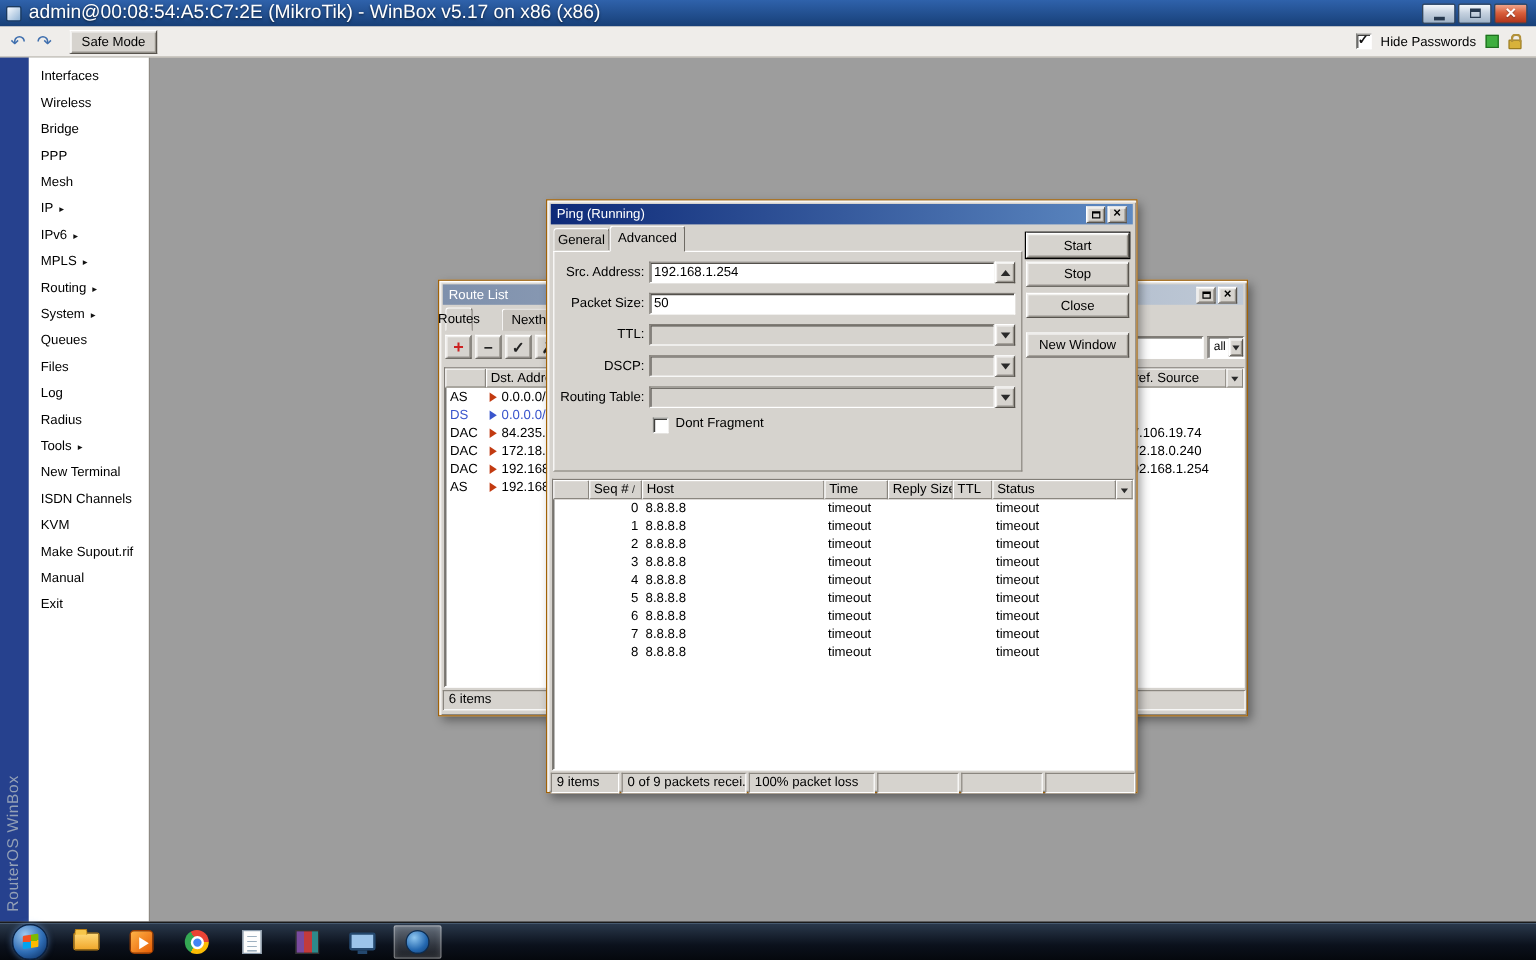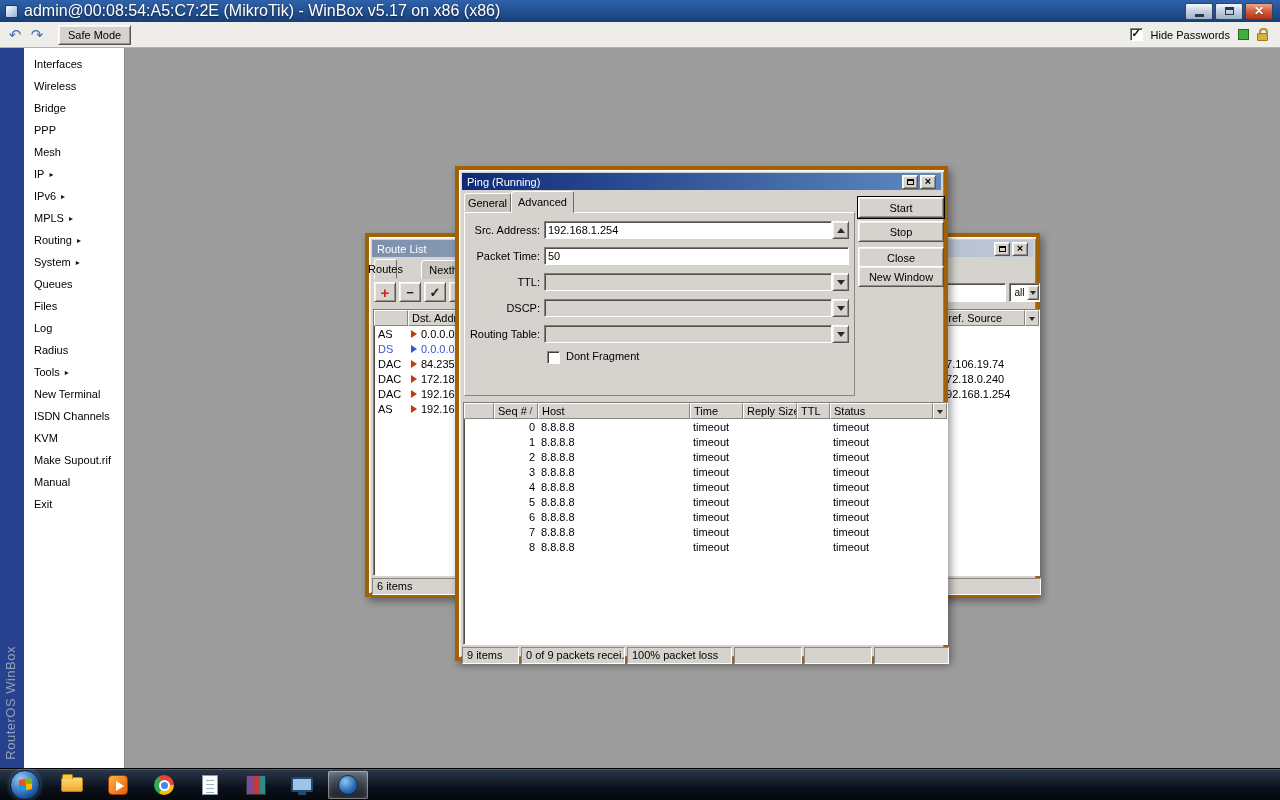--- a/index.html
+++ b/index.html
@@ -37,21 +37,21 @@
 
   
   .leftstrip{position:absolute;left:0;top:48px;width:24px;height:720px;background:var(--strip-blue,#26418e);}
   .brand{position:absolute;left:3px;bottom:8px;writing-mode:vertical-rl;transform:rotate(180deg);
     font-size:13px;color:#93a0b6;letter-spacing:.5px;white-space:nowrap;}
   .sidebar{position:absolute;left:24px;top:48px;width:101px;height:720px;background:#fff;border-right:1px solid #8e8a84;padding-top:5px;}
   .menu-item{height:22px;display:flex;align-items:center;padding-left:10px;font-size:11px;color:#000;cursor:default;}
   .mi-arrow{margin-left:5px;font-size:8px;color:#111;}
 
   
-  .win{position:absolute;background:var(--face,#d6d3ce);border:4px solid #a16207;
+  .win{position:absolute;background:var(--face,#d6d3ce);border:1px solid #a16207;
     box-shadow:inset 1px 1px 0 #fff,inset 2px 2px 0 #eceae7,inset -1px -1px 0 #8a867f,3px 4px 8px rgba(0,0,0,.4);}
   .w-title{position:absolute;left:3px;top:3px;right:3px;height:17px;display:flex;align-items:center;padding:0 5px;color:#fff;font-size:11px;}
   .w-title.act{background:linear-gradient(to right,var(--t-act-1,#0e2a78),var(--t-act-2,#5e8ac2));}
   .w-title.ina{background:linear-gradient(to right,var(--t-ina-1,#7e90ac),var(--t-ina-2,#bfc9d6));}
   .w-ctl{margin-left:auto;display:flex;gap:2px;}
   .wc-btn{width:16px;height:14px;display:flex;align-items:center;justify-content:center;color:#000;}
   .g-restore{width:7px;height:6px;border:1px solid #000;border-top-width:2px;}
   .g-close{font-size:11px;font-weight:bold;line-height:1;margin-top:-1px;}
   .tab{position:absolute;display:flex;align-items:center;justify-content:center;font-size:11px;
     background:var(--face,#d6d3ce);border:1px solid;border-color:#fff #6e6a64 transparent #fff;border-radius:3px 3px 0 0;}
@@ -394,21 +394,21 @@
     <div class="tab unsel pg-tab-general">General</div>
     <div class="tab sel pg-tab-advanced">Advanced</div>
     <div class="pg-frame"></div>
 
     <div class="f-label" style="top:51px;">Src. Address:</div>
     <input class="tin" style="left: 85px; top: 51px; width: 288px;" value="192.168.1.254">
     <div class="mini btn3" style="left:373px;top:51px;">
         <div class="tri-up"></div>
       </div>
 
-    <div class="f-label" style="top:77px;">Packet Time:</div>
+    <div class="f-label" style="top:77px;">Packet Size:</div>
     <input class="tin" style="left: 85px; top: 77px; width: 305px;" value="50">
 
     <div class="f-label" style="top:103px;">TTL:</div>
     <div class="tin dis" style="left:85px;top:103px;width:288px;"></div>
     <div class="mini btn3" style="left:373px;top:103px;">
         <div class="tri-down"></div>
       </div>
 
     <div class="f-label" style="top:129px;">DSCP:</div>
     <div class="tin dis" style="left:85px;top:129px;width:288px;"></div>
@@ -421,21 +421,21 @@
     <div class="mini btn3" style="left:373px;top:155px;">
         <div class="tri-down"></div>
       </div>
 
     <div class="cbx dfrag-box"></div>
     <div class="dfrag-lbl">Dont Fragment</div>
 
     <div class="pbtn btn3 focused" style="top:27px;">Start</div>
     <div class="pbtn btn3" style="top:51px;">Stop</div>
     <div class="pbtn btn3" style="top:77px;">Close</div>
-    <div class="pbtn btn3" style="top:96px;">New Window</div>
+    <div class="pbtn btn3" style="top:110px;">New Window</div>
 
     <div class="twrap" id="ping-table">
       <div class="thead pt-head">
           <div class="th"></div>
           <div class="th">
             <span>Seq #</span>
             <span class="sortmark">/</span>
           </div>
           <div class="th">
             <span>Host</span>

